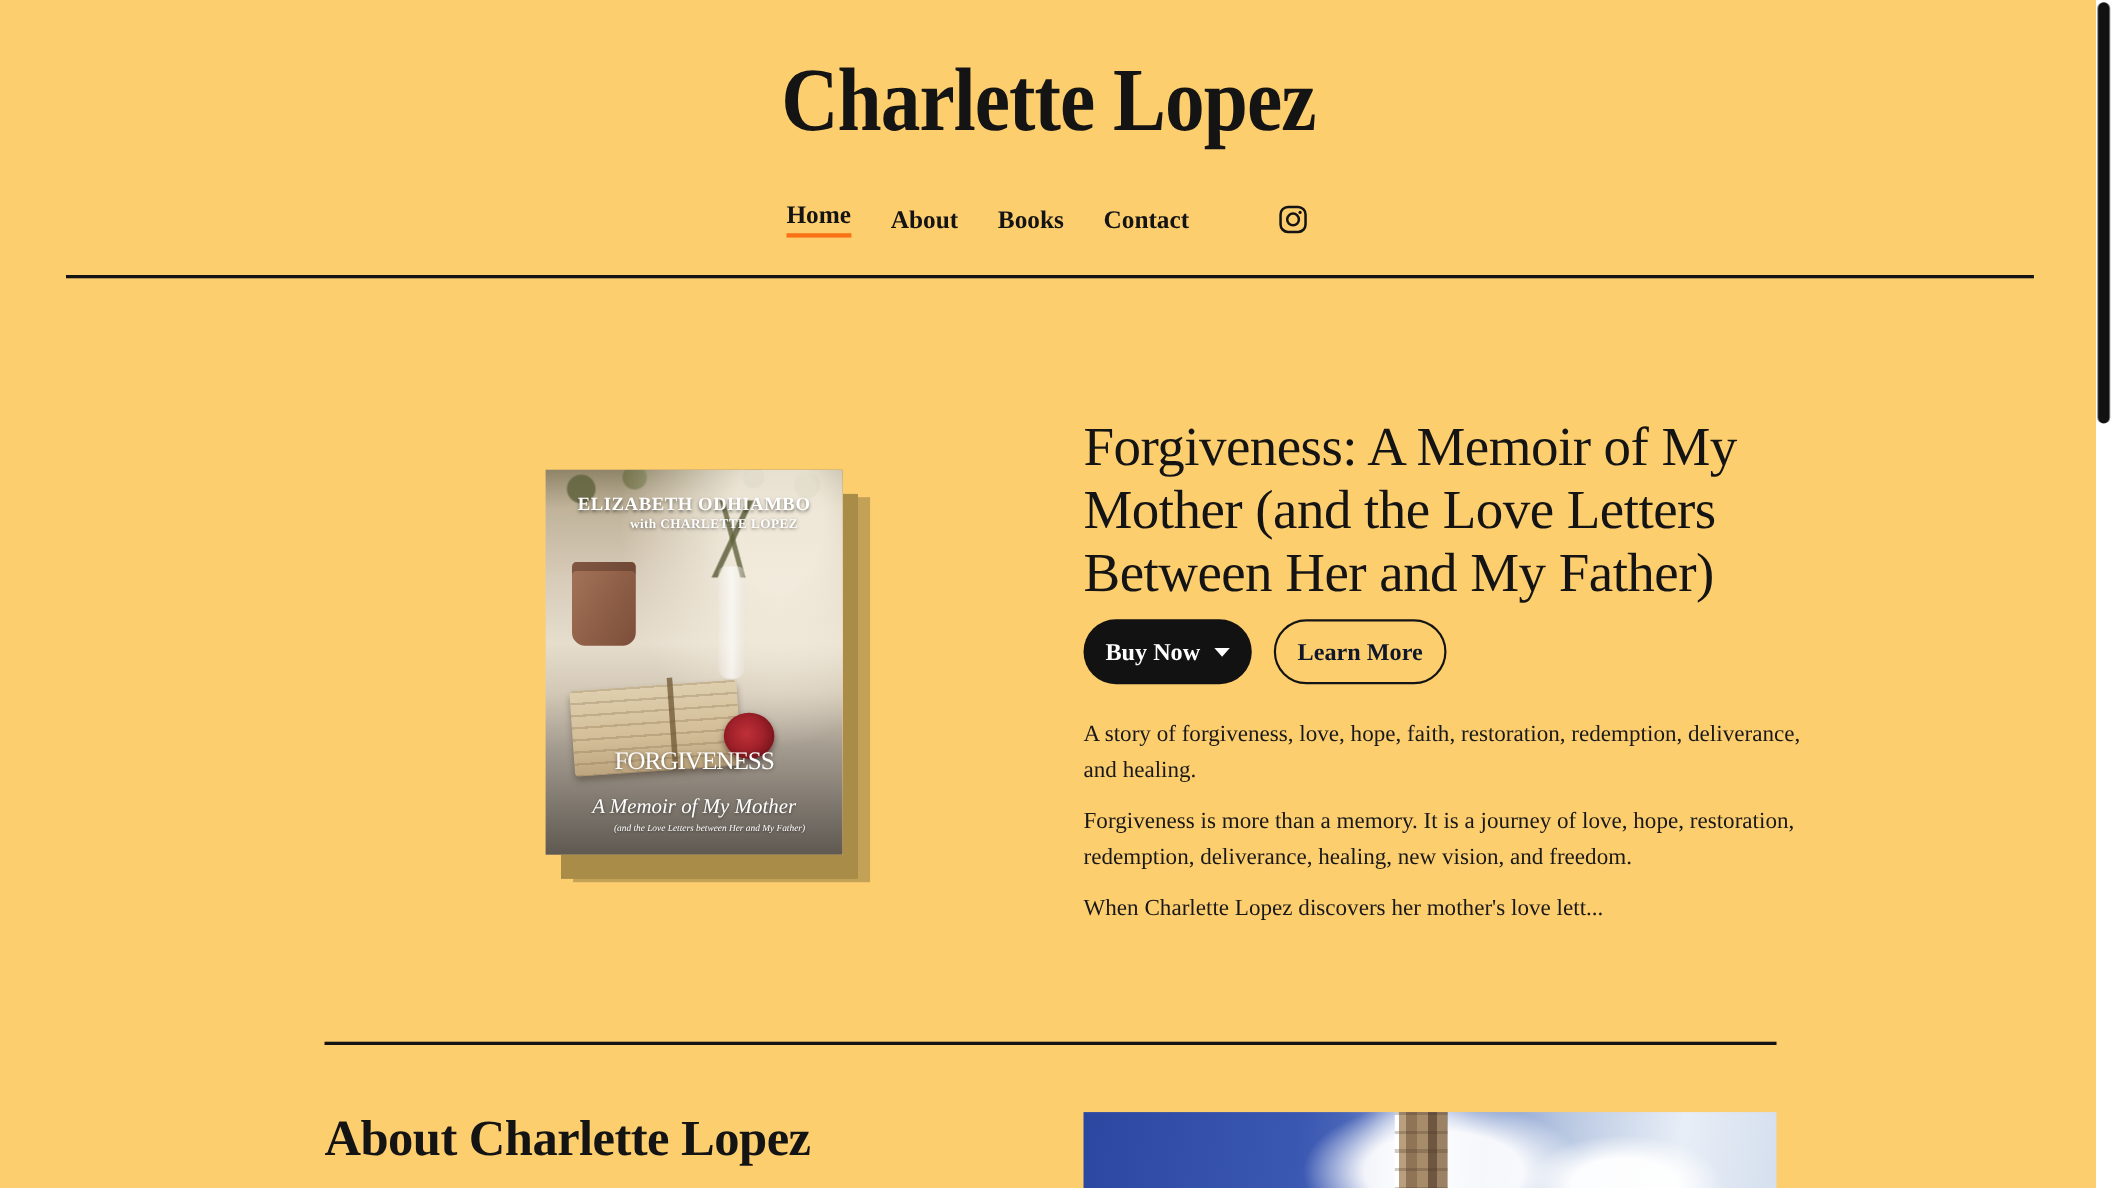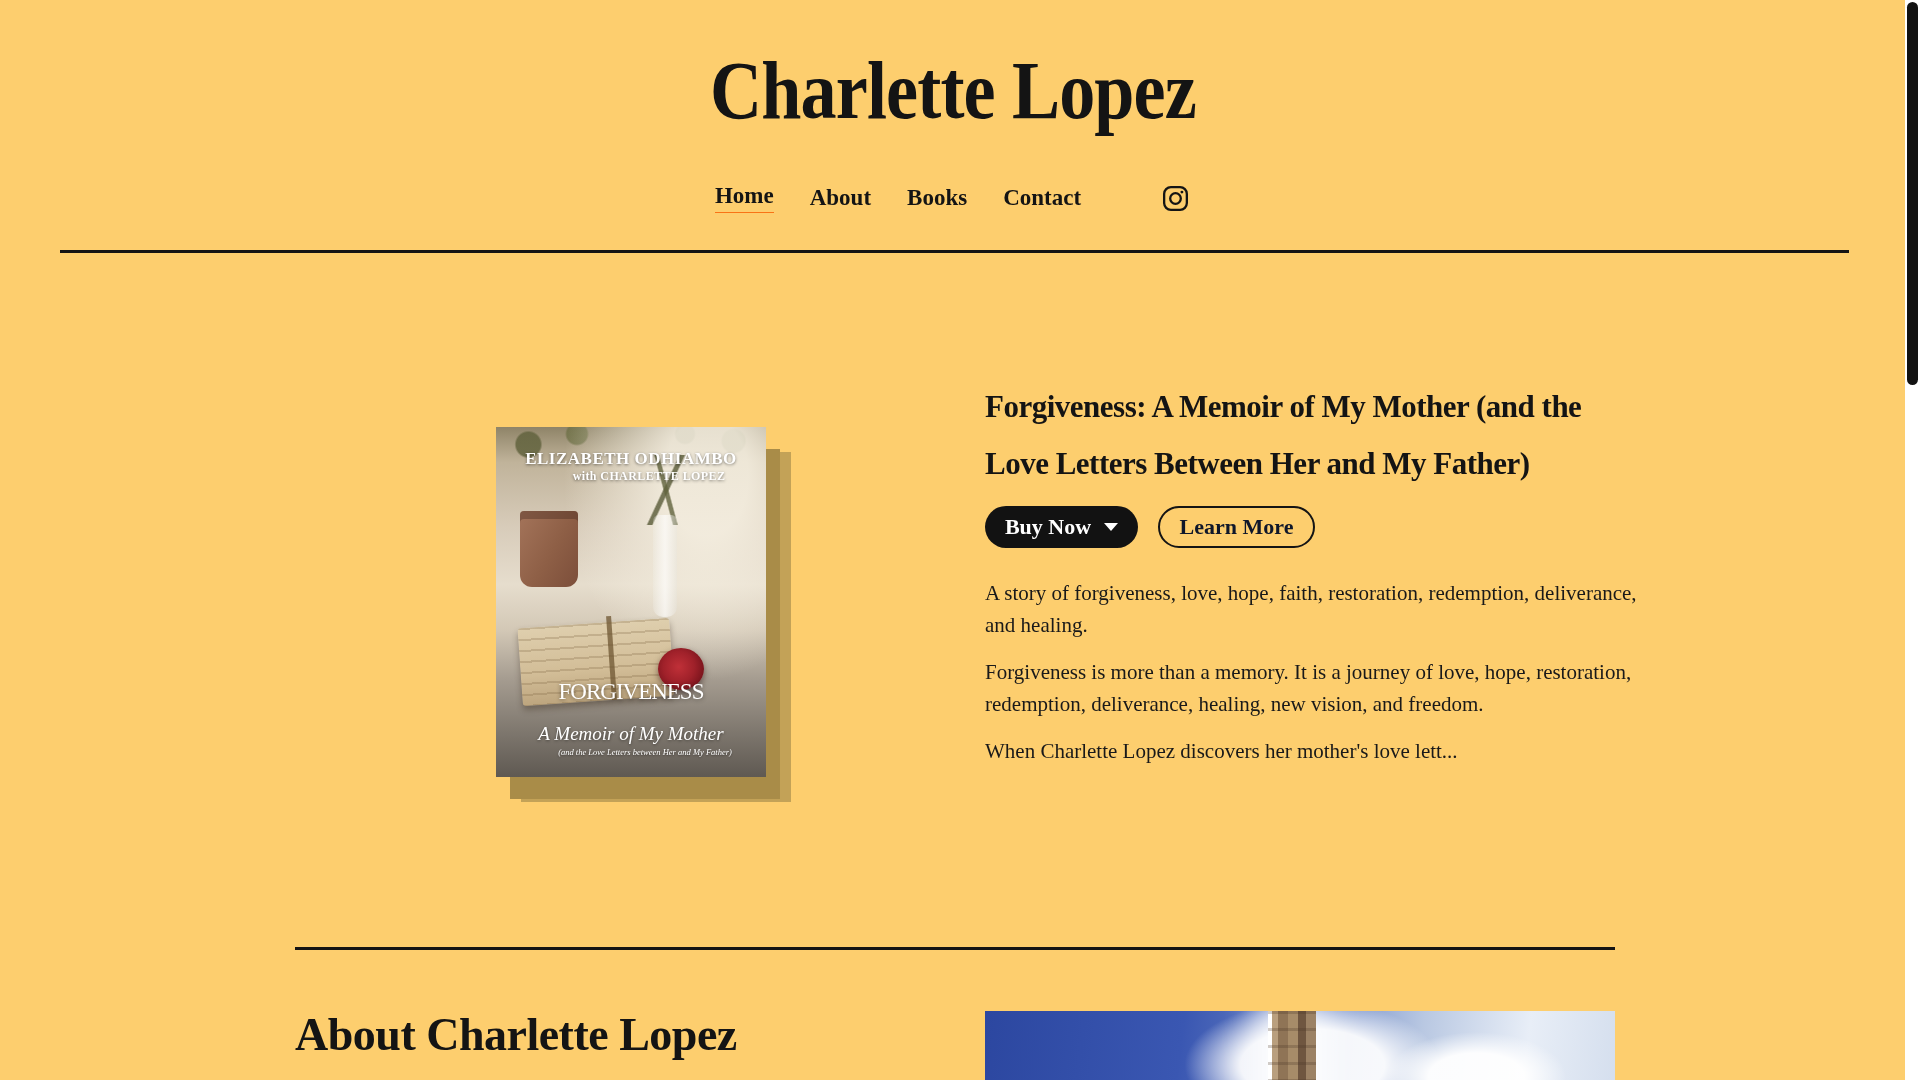--- a/index.html
+++ b/index.html
@@ -23,21 +23,21 @@
     white-space:nowrap;
   }
   .site-title .squeeze { display:inline-block; transform:scaleX(.88); transform-origin:50% 50%; }
 
   .main-nav {
     position:absolute; top:183px; left:0; width:100%;
     display:flex; justify-content:center; align-items:center; gap:36px;
     font-size:23px; font-weight:700;
   }
   .main-nav a { color:#141414; text-decoration:none; cursor:pointer; }
-  .main-nav a.active { border-bottom:1px solid #f97316; padding-bottom:3px; }
+  .main-nav a.active { border-bottom:4px solid #f97316; padding-bottom:3px; }
   .insta-link { margin-left:44px; display:flex; align-items:center; cursor:pointer; }
   .insta-link svg { display:block; }
 
   .rule-top {
     position:absolute; top:250px; left:60px; width:1789px; height:3px;
     background:#141414;
   }
 
   
   .book-block {
@@ -96,25 +96,25 @@
   .cover-text { position:absolute; left:0; width:100%; text-align:center; color:#ffffff; z-index:5; }
   .cover-author   { top:22px; font-size:17px; font-weight:700; letter-spacing:.5px; text-shadow:0 1px 3px rgba(0,0,0,.5); }
   .cover-with     { top:42px; font-size:12px; font-weight:700; letter-spacing:.4px; text-shadow:0 1px 3px rgba(0,0,0,.5);padding-left:36px; }
   .cover-title    { top:252px; font-size:23px; font-weight:400; letter-spacing:-1px; text-shadow:0 1px 4px rgba(0,0,0,.45); }
   .cover-subtitle { top:296px; font-size:19px; font-style:italic; text-shadow:0 1px 3px rgba(0,0,0,.45); }
   .cover-tagline  { top:320px; font-size:8.5px; font-style:italic; text-shadow:0 1px 2px rgba(0,0,0,.45);padding-left:28px; }
 
   
   .hero-text { position:absolute; left:985px; top:378px; width:660px; }
   .hero-title {
-    font-size:31px; line-height:57px; font-weight:700; letter-spacing:-.5px;
+    font-size:50px; line-height:57px; font-weight:400; letter-spacing:-.5px;
   }
   .hero-buttons { margin-top:14px; display:flex; gap:20px; align-items:center; }
   .btn {
-    height:42px; border-radius:999px;
+    height:59px; border-radius:999px;
     display:flex; align-items:center; justify-content:center;
     font-family:"Liberation Serif", serif; font-size:22px; font-weight:700;
     cursor:pointer;
   }
   .btn-buy { width:153px; background:#121212; color:#ffffff; border:none; }
   .btn-buy .caret {
     width:0; height:0; margin-left:13px; display:inline-block;
     border-left:7px solid transparent; border-right:7px solid transparent;
     border-top:8px solid #ffffff;
   }

